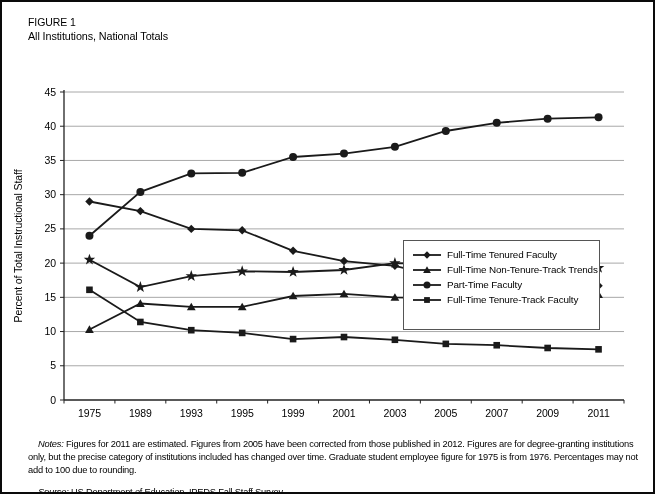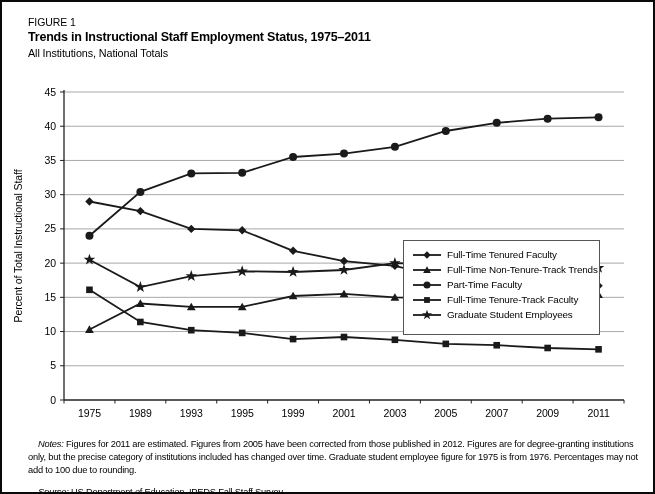--- a/index.html
+++ b/index.html
@@ -47,21 +47,21 @@
     height: 352px;
   }
   #chart-svg { display: block; }
   .legend {
     position: absolute;
     left: 401px;
     top: 160px;
     width: 197px;
     background: #ffffff;
     border: 1px solid #555;
-    padding: 6px 6px 12px 9px;
+    padding: 6px 6px 22px 9px;
   }
   .legend-row {
     display: flex;
     align-items: center;
     height: 15px;
   }
   .legend-icon {
     width: 28px;
     height: 12px;
     flex: 0 0 28px;
@@ -88,21 +88,20 @@
   .notes-block .source-line { margin-top: 9px; }
   .note-label { font-style: italic; margin-top: 17px; }
 </style>
 </head>
 <body>
 
 <div class="page">
 
   <div class="figure-header">
     <div class="figure-label">FIGURE 1</div>
-    <div class="figure-title">Trends in Instructional Staff Employment Status, 1975–2011</div>
     <div class="figure-subtitle">All Institutions, National Totals</div>
   </div>
 
   <div class="chart-area">
     <svg id="chart-svg" width="655" height="352" viewBox="0 0 655 352">
         <line x1="62" x2="622" y1="285.77777777777777" y2="285.77777777777777" stroke="#a8a8a8" stroke-width="1"></line>
         <line x1="62" x2="622" y1="251.55555555555554" y2="251.55555555555554" stroke="#a8a8a8" stroke-width="1"></line>
         <line x1="62" x2="622" y1="217.33333333333334" y2="217.33333333333334" stroke="#a8a8a8" stroke-width="1"></line>
         <line x1="62" x2="622" y1="183.11111111111111" y2="183.11111111111111" stroke="#a8a8a8" stroke-width="1"></line>
         <line x1="62" x2="622" y1="148.88888888888889" y2="148.88888888888889" stroke="#a8a8a8" stroke-width="1"></line>
@@ -258,29 +257,20 @@
       </div>
       <div class="legend-row">
         <span class="legend-icon">
             <svg width="28" height="12">
               <line x1="0" x2="28" y1="6" y2="6" stroke="#1a1a1a" stroke-width="1.8"></line>
               <rect x="11.096" y="3.096" width="5.808" height="5.808" fill="#1a1a1a"></rect>
             </svg>
           </span>
         <span class="legend-label">Full-Time Tenure-Track Faculty</span>
       </div>
-      <div class="legend-row">
-        <span class="legend-icon">
-            <svg width="28" height="12">
-              <line x1="0" x2="28" y1="6" y2="6" stroke="#1a1a1a" stroke-width="1.8"></line>
-              <polygon points="14.00,0.72 15.24,4.29 19.02,4.37 16.01,6.65 17.10,10.27 14.00,8.11 10.90,10.27 11.99,6.65 8.98,4.37 12.76,4.29" fill="#1a1a1a"></polygon>
-            </svg>
-          </span>
-        <span class="legend-label">Graduate Student Employees</span>
-      </div>
     </div>
   </div>
 
   <div class="notes-block">
     <p><span class="note-label">Notes:</span> <span>Figures for 2011 are estimated. Figures from 2005 have been corrected from those published in 2012. Figures are for degree-granting institutions only, but the precise category of institutions included has changed over time. Graduate student employee figure for 1975 is from 1976. Percentages may not add to 100 due to rounding.</span></p>
     <p class="source-line"><span class="note-label">Source:</span> <span>US Department of Education, IPEDS Fall Staff Survey.</span></p>
   </div>
 
 </div>
 

